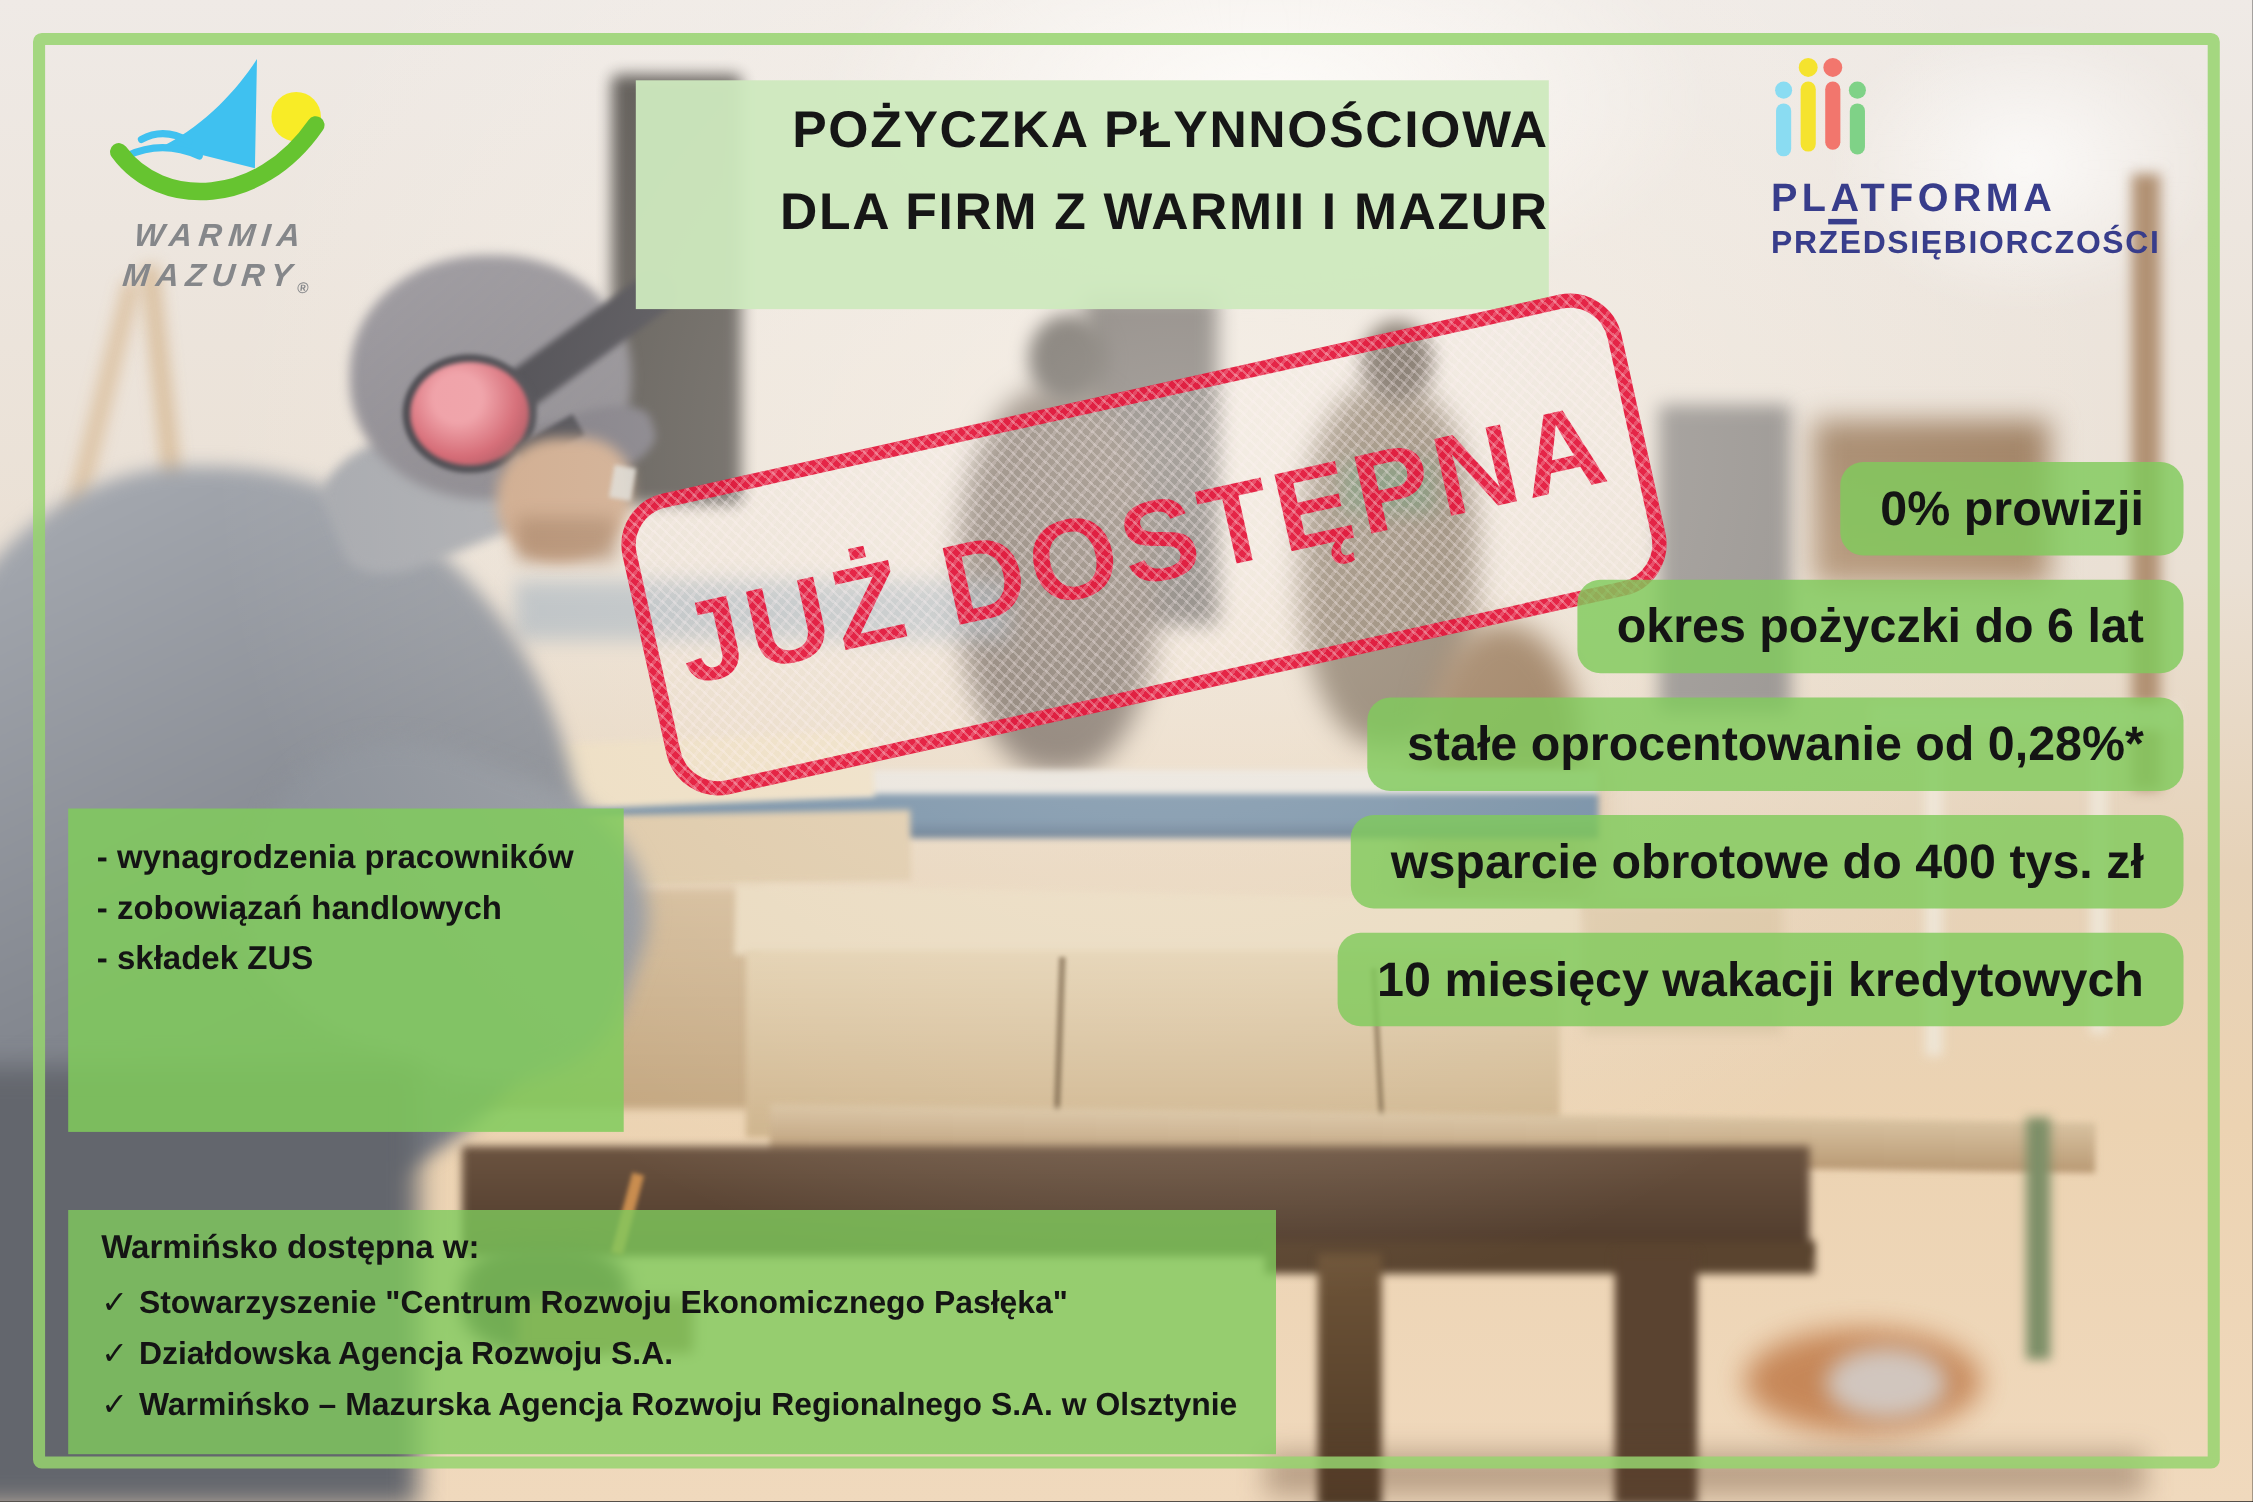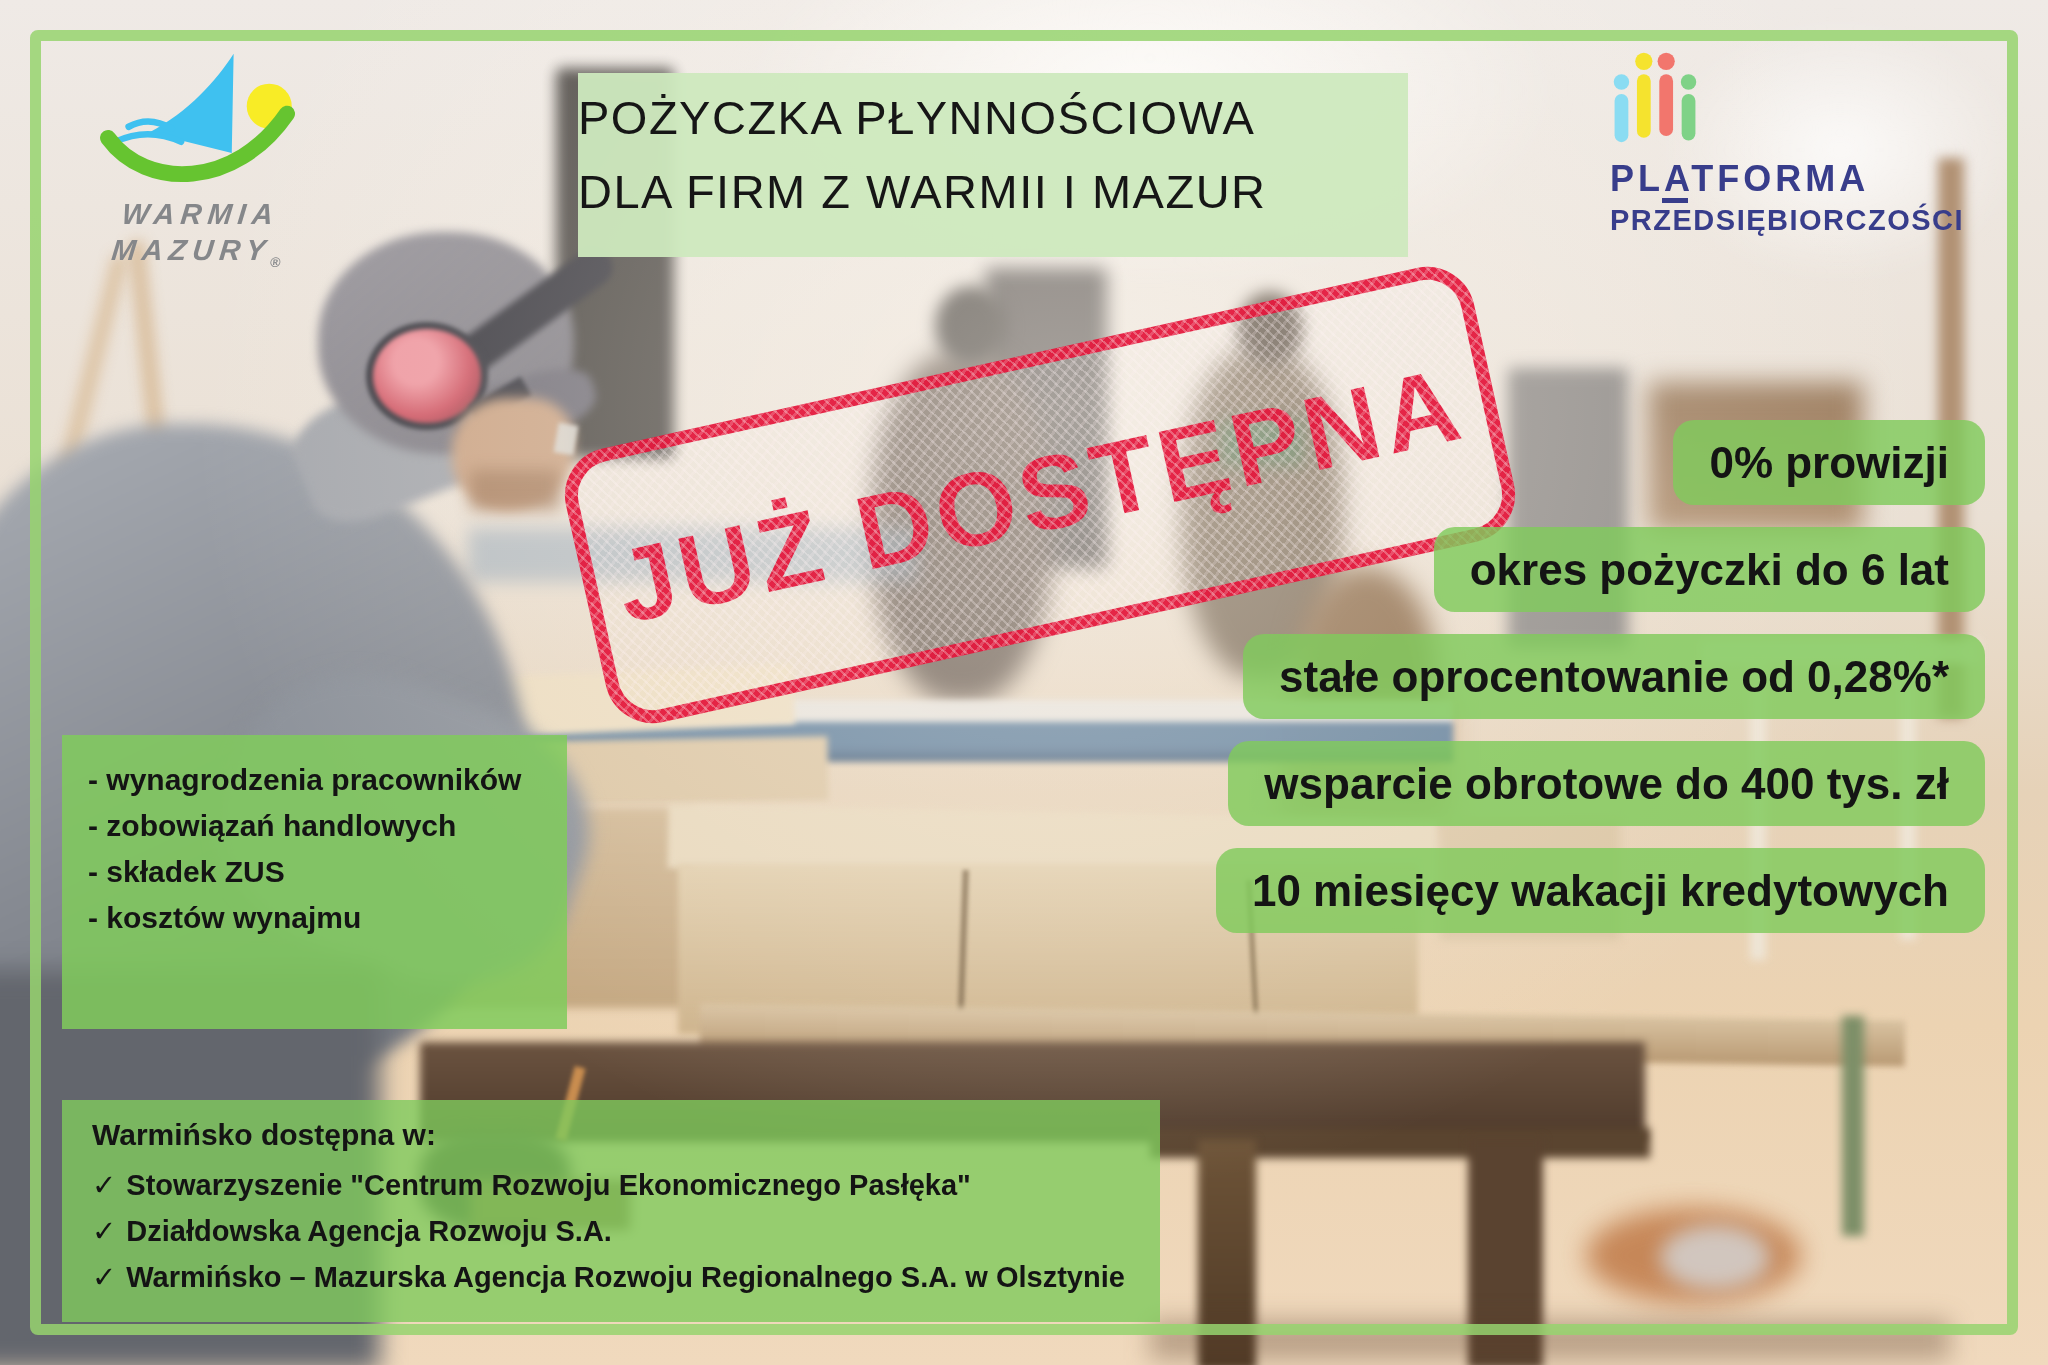--- a/index.html
+++ b/index.html
@@ -65,23 +65,23 @@
   .ph-tag{left:556px;top:424px;width:20px;height:30px;background:#d9d6cf;transform:rotate(10deg);filter:blur(2px);opacity:.9;}
   .ph-glove{left:420px;top:1130px;width:150px;height:100px;background:#3f3a34;border-radius:40%;filter:blur(8px);}
   .ph-plane{left:470px;top:1180px;width:160px;height:50px;background:#8a6844;filter:blur(6px);}
   .ph-pencil{left:565px;top:1066px;width:11px;height:75px;background:#c98d4f;transform:rotate(15deg);filter:blur(2px);}
   .ph-haze{inset:0;background:radial-gradient(ellipse at 52% 30%,rgba(255,250,242,.45),rgba(255,250,242,0) 58%);}
   
   .frame{position:absolute;left:30px;top:30px;right:30px;bottom:30px;border:11px solid rgba(150,211,110,.85);border-radius:8px;z-index:5;pointer-events:none;}
   
   .content{position:absolute;inset:0;z-index:6;}
   .title-box{
-    position:absolute;left:578px;top:73px;width:830px;height:184px;
-    background:rgba(205,233,190,.95);color:#161616;text-align:left;
-    font-weight:400;font-size:47px;line-height:74px;letter-spacing:1.5px;padding-top:8px;box-sizing:border-box;
+    position:absolute;left:578px;top:73px;width:830px;height:208px;
+    background:rgba(205,233,190,.95);color:#161616;text-align:right;
+    font-weight:700;font-size:47px;line-height:74px;letter-spacing:1.5px;padding-top:8px;box-sizing:border-box;
   }
   .wm-logo{position:absolute;left:78px;top:48px;width:240px;text-align:center;}
   .wm-text{margin-top:-6px;color:#85878a;font-weight:700;font-style:italic;font-size:29px;letter-spacing:6px;line-height:36px;transform:skewX(-6deg);}
   .wm-text .reg{font-size:14px;letter-spacing:0;vertical-align:sub;}
   .pf-logo{position:absolute;left:1610px;top:52px;width:420px;color:#383d8b;}
   .pf-icon{margin-left:2px;}
   .pf-l1{position:relative;font-weight:700;font-size:36px;letter-spacing:4px;margin-top:6px;}
   .pf-underline{position:absolute;left:52px;top:40px;width:26px;height:5px;background:#383d8b;}
   .pf-l2{font-weight:700;font-size:29px;letter-spacing:1.5px;margin-top:4px;}
   .pf-l3{font-weight:400;font-size:31px;letter-spacing:1px;color:#5b5fa3;margin-top:6px;}
@@ -228,21 +228,20 @@
       <div class="benefit">okres pożyczki do 6 lat</div>
       <div class="benefit">stałe oprocentowanie od 0,28%*</div>
       <div class="benefit">wsparcie obrotowe do 400 tys. zł</div>
       <div class="benefit">10 miesięcy wakacji kredytowych</div>
     </div>
 
     <div class="financing">
       <div class="financing-item">- wynagrodzenia pracowników</div>
       <div class="financing-item">- zobowiązań handlowych</div>
       <div class="financing-item">- składek ZUS</div>
-      <div class="financing-item">- kosztów wynajmu</div>
     </div>
 
     <div class="availability">
       <div class="availability-header">Warmińsko dostępna w:</div>
       <div class="availability-item">
         <span class="check">✓</span>
         <span>Stowarzyszenie "Centrum Rozwoju Ekonomicznego Pasłęka"</span>
       </div>
       <div class="availability-item">
         <span class="check">✓</span>

